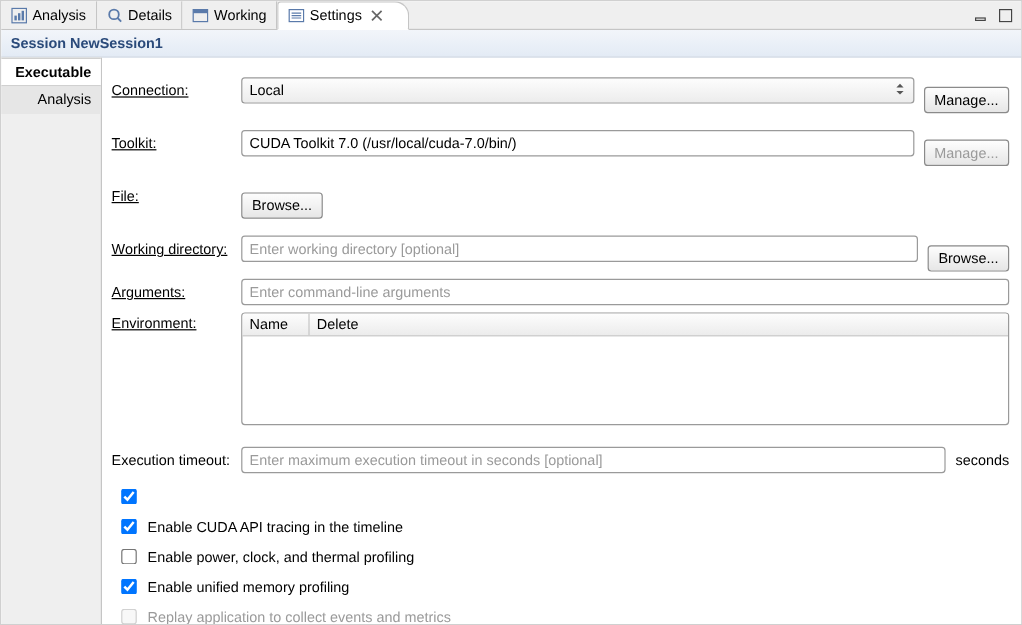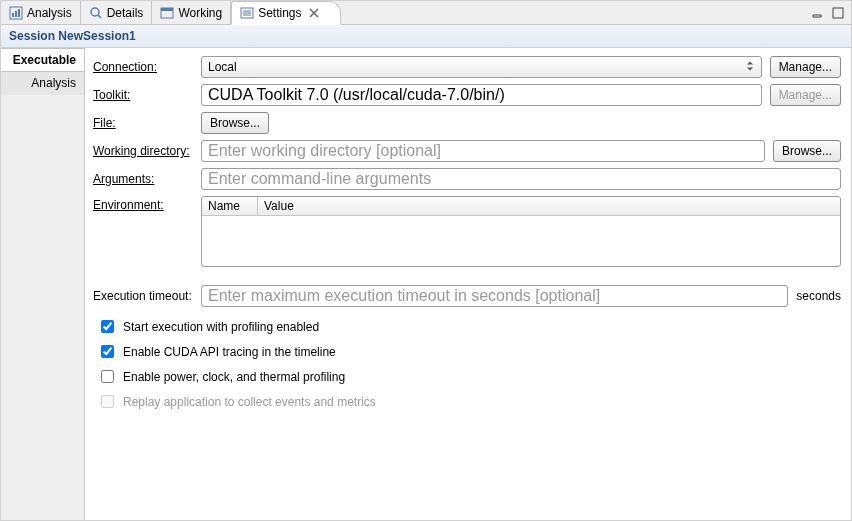--- a/index.html
+++ b/index.html
@@ -49,21 +49,21 @@
   .form-row { display: flex; align-items: center; gap: 8px; margin-bottom: 6px; }
   .form-label { width: 100px; flex-shrink: 0; text-decoration: underline; }
   .form-input-wrap { flex: 1; display:flex; align-items:center; }
   .text-input {
     width: 100%;
     border: 1px solid #9a9a9a;
     border-radius: 3px;
     padding: 2px 6px;
     height: 22px;
     font-family: inherit;
-    font-size: 16px;
+    font-size: 12px;
     background: #fff;
   }
   .text-input[readonly] { color: #000; }
   .text-input::placeholder { color: #9a9a9a; }
   .select-wrap {
     flex: 1;
     display: flex; align-items:center; justify-content:space-between;
     border: 1px solid #9a9a9a;
     border-radius: 3px;
     background: linear-gradient(#fdfdfd, #ececec);
@@ -76,29 +76,30 @@
     border: 1px solid #8a8a8a;
     border-radius: 3px;
     background: linear-gradient(#fdfdfd, #e6e6e6);
     padding: 2px 8px;
     height: 22px;
     min-width: 58px;
     cursor: pointer;
     font-family: inherit;
     font-size: 12px;
     white-space: nowrap;
+    margin-top: 16px;
   }
   .btn[disabled] { color: #9a9a9a; cursor: default; }
 
   .env-row { display:flex; align-items:flex-start; gap:8px; }
   .env-table {
     flex:1;
     border:1px solid #9a9a9a;
     border-radius:3px;
-    height: 71px;
+    height: 94px;
     background:#fff;
     display:flex; flex-direction:column;
     overflow:hidden;
   }
   .env-head { display:flex; background:linear-gradient(#fdfdfd,#ececec); border-bottom:1px solid #c5c5c5; }
   .env-head .col { padding:2px 6px; border-right:1px solid #c5c5c5; }
   .env-head .col.name { width:56px; }
   .env-head .col.value { flex:1; border-right:none; }
   .env-body { flex:1; }
   .env-btns { display:flex; flex-direction:column; gap:6px; margin-left:2px; }
@@ -231,46 +232,49 @@
       <div class="form-input-wrap">
         <input class="text-input" placeholder="Enter command-line arguments" style="">
       </div>
     </div>
 
     <div class="form-row env-row">
       <div class="form-label" style="padding-top:2px;">Environment:</div>
       <div class="env-table">
         <div class="env-head">
           <div class="col name">Name</div>
-          <div class="col value">Value</div>
+          <div class="col value">Delete</div>
         </div>
         <div class="env-body"></div>
       </div>
     </div>
 
     <div class="timeout-row">
       <div class="timeout-label">Execution timeout:</div>
       <div class="form-input-wrap">
         <input class="text-input" placeholder="Enter maximum execution timeout in seconds [optional]" style="">
       </div>
       <div class="timeout-suffix">seconds</div>
     </div>
 
     <div id="checks-container">
         <label class="check-row">
           <input type="checkbox" checked="" style="">
-          <span>Start execution with profiling enabled</span>
         </label>
         <label class="check-row">
           <input type="checkbox" checked="" style="">
           <span>Enable CUDA API tracing in the timeline</span>
         </label>
         <label class="check-row">
           <input type="checkbox" style="">
           <span>Enable power, clock, and thermal profiling</span>
+        </label>
+        <label class="check-row">
+          <input type="checkbox" checked="" style="">
+          <span>Enable unified memory profiling</span>
         </label>
         <label class="check-row disabled">
           <input type="checkbox" disabled="" style="">
           <span>Replay application to collect events and metrics</span>
         </label>
       </div>
 
   </div>
 </div>
 

